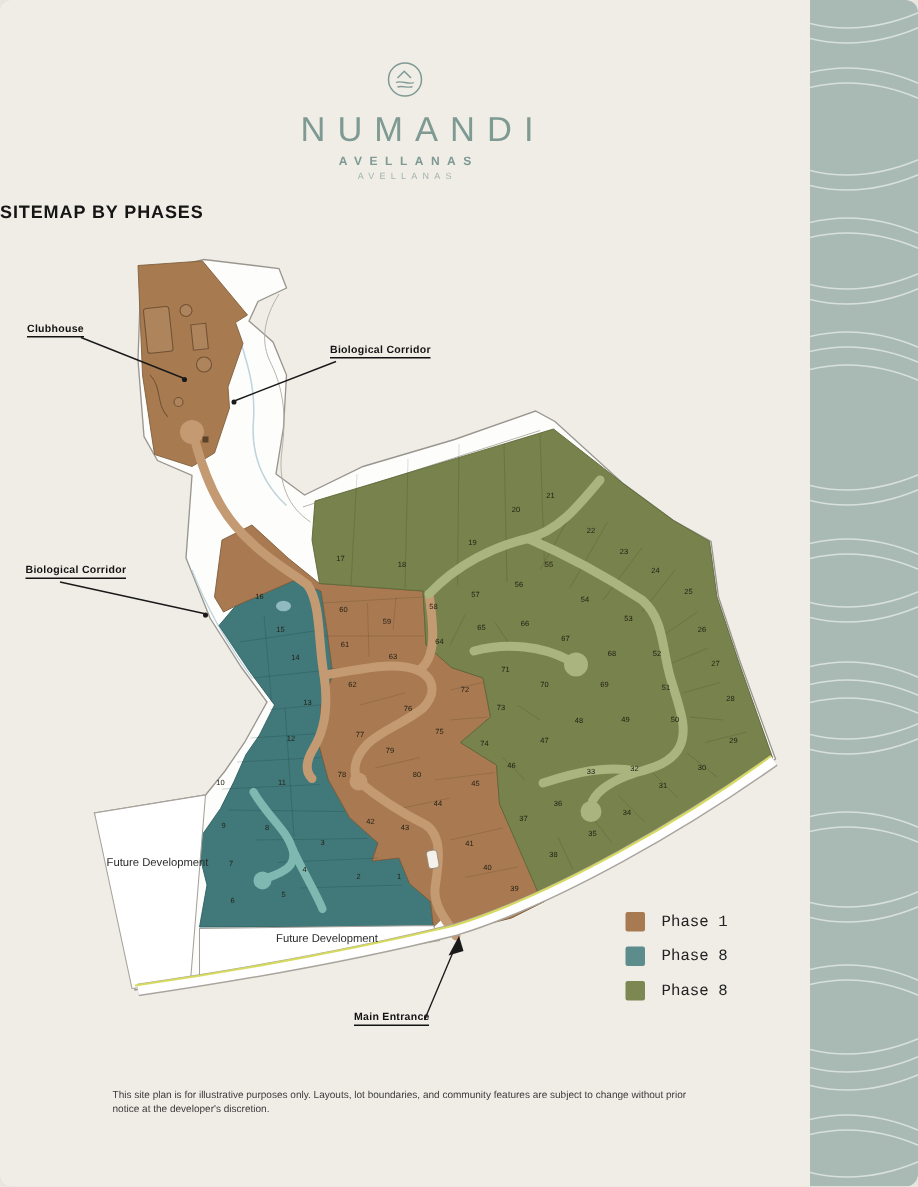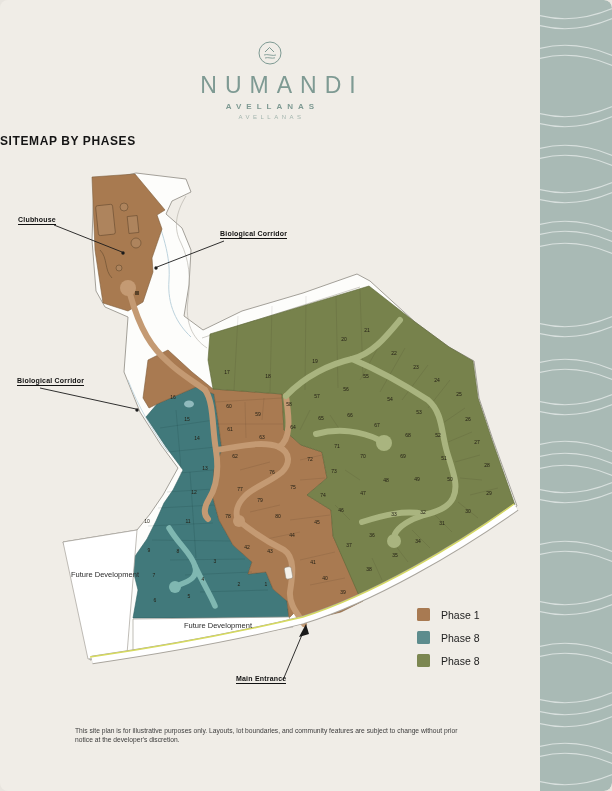--- a/index.html
+++ b/index.html
@@ -22,21 +22,21 @@
   .map-label{position:absolute;font-size:7px;font-weight:700;color:#121212;
     border-bottom:.9px solid #121212;padding-bottom:1px;letter-spacing:.2px;white-space:nowrap;}
   .area-label{position:absolute;font-size:7.5px;font-weight:400;color:#2b2b2b;text-align:center;line-height:1.25;}
   #label-future-left{left:68px;top:570px;width:74px;}
   #label-future-bottom{left:168px;top:621px;width:100px;white-space:nowrap;}
   #label-clubhouse{left:18px;top:216px;}
   #label-bio-top{left:220px;top:230px;}
   #label-bio-left{left:17px;top:377px;}
   #label-main-entrance{left:236px;top:675px;}
   
-  .legend{position:absolute;left:417px;top:603px;}
+  .legend{position:absolute;left:417px;top:603px;font-family:Liberation Mono, monospace;}
   .legend-row{display:flex;align-items:center;height:23px;}
   .legend-swatch{width:13px;height:13px;border-radius:1.5px;margin-right:11px;flex:0 0 auto;}
   .legend-label{font-size:10.5px;color:#222;font-weight:400;}
   
   .disclaimer{position:absolute;left:75px;top:726px;width:402px;font-size:6.7px;
     line-height:1.4;color:#3c3c3c;}
   
   .map-svg{position:absolute;left:0;top:0;width:612px;height:791px;}
   .parcel{stroke:rgba(40,35,20,.20);stroke-width:.5;fill:none;}
   .parcel-teal{stroke:rgba(10,40,40,.25);stroke-width:.5;fill:none;}

